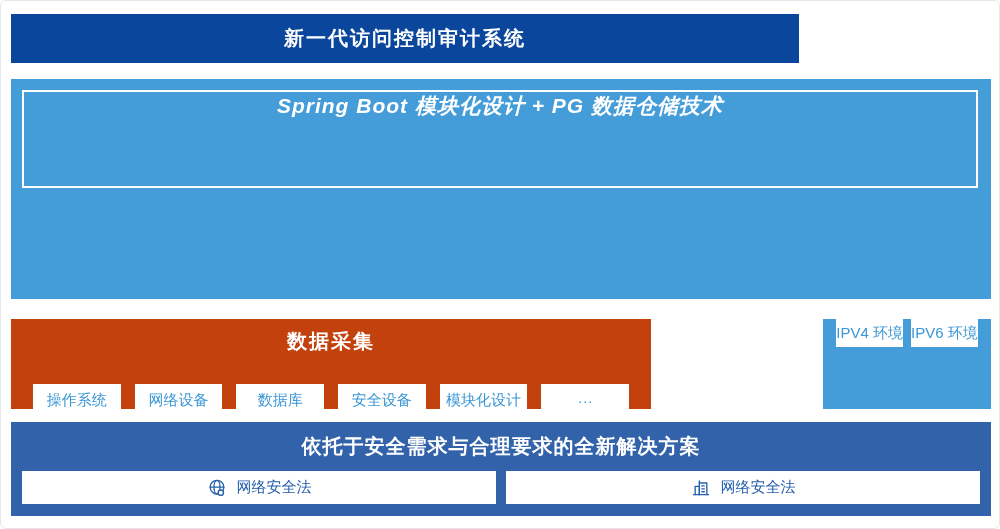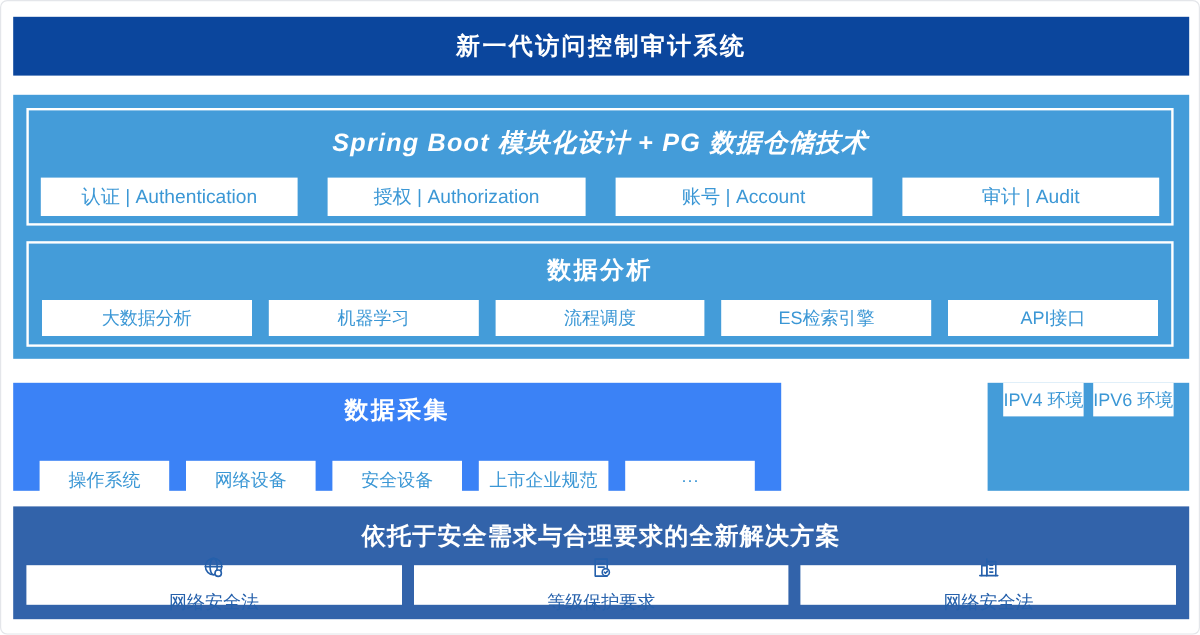--- a/index.html
+++ b/index.html
@@ -13,21 +13,21 @@
     position: absolute; left: 0; top: 0;
     width: 1000px; height: 529px;
     background: #ffffff;
     border: 1px solid #e4e6ea;
     border-radius: 6px;
   }
 
   
   .banner {
     position: absolute; left: 10px; top: 13px;
-    width: 980px; height: 49px;
+    width: 788px; height: 49px;
     background: #0b469d;
     display: flex; align-items: center; justify-content: center;
   }
   .banner .title {
     color: #ffffff; font-size: 20px; font-weight: bold; letter-spacing: 2px;
   }
 
   
   .platform {
     position: absolute; left: 10px; top: 78px;
@@ -35,21 +35,21 @@
     background: #449cd9;
   }
   .inner-box {
     position: absolute; left: 11px; width: 956px;
     border: 2px solid #ffffff;
   }
   .tech-box { top: 11px; height: 98px; }
   .analysis-box { top: 122px; height: 88px; }
 
   .tech-title {
-    margin-top: 13px; text-align: center;
+    text-align: center;
     color: #ffffff; font-size: 21px; font-weight: bold; font-style: italic;
     letter-spacing: 1px;
   }
   .sec-title {
     text-align: center; color: #ffffff; font-size: 20px; font-weight: bold;
     letter-spacing: 2px;
   }
   .analysis-box .sec-title { margin-top: 9px; }
 
   .row { display: flex; }
@@ -61,21 +61,21 @@
     display: flex; align-items: center; justify-content: center;
     color: #3b97d5; font-size: 16px;
   }
   .tech-row .wbox { height: 32px; }
   .analysis-row .wbox { height: 30px; font-size: 15px; }
 
   
   .collection {
     position: absolute; left: 10px; top: 318px;
     width: 640px; height: 90px;
-    background: #3b82f6;
+    background: #c2410c;
   }
   .collection .sec-title { margin-top: 9px; }
   .collection-row { margin-top: 29px; padding: 0 22px; gap: 14px; }
   .collection-row .wbox { height: 32px; font-size: 15px; }
 
   
   .env-panel {
     position: absolute; left: 822px; top: 318px;
     width: 168px; height: 90px;
     background: #449cd9;
@@ -87,66 +87,51 @@
   
   .solution {
     position: absolute; left: 10px; top: 421px;
     width: 980px; height: 94px;
     background: #3263aa;
   }
   .solution .sec-title { margin-top: 11px; letter-spacing: 1px; }
   .solution-row { margin-top: 11px; padding: 0 11px; gap: 10px; }
   .solution-row .wbox {
     height: 33px; gap: 10px;
-    color: #2560ab; font-size: 15px; flex-direction: column;
+    color: #2560ab; font-size: 15px;
   }
   .icon { width: 20px; height: 20px; display: inline-flex; }
   .icon svg { width: 20px; height: 20px; }
 </style>
 </head>
 <body>
 
 <div class="canvas">
 
   <div class="banner">
     <div class="title">新一代访问控制审计系统</div>
   </div>
 
   <div class="platform">
 
     <div class="inner-box tech-box">
       <div class="tech-title">Spring Boot 模块化设计 + PG 数据仓储技术</div>
-      <div class="row tech-row">
-        <div class="wbox">认证 | Authentication</div>
-        <div class="wbox">授权 | Authorization</div>
-        <div class="wbox">账号 | Account</div>
-        <div class="wbox">审计 | Audit</div>
-      </div>
     </div>
 
-    <div class="inner-box analysis-box">
-      <div class="sec-title">数据分析</div>
-      <div class="row analysis-row">
-        <div class="wbox">大数据分析</div>
-        <div class="wbox">机器学习</div>
-        <div class="wbox">流程调度</div>
-        <div class="wbox">ES检索引擎</div>
-        <div class="wbox">API接口</div>
-      </div>
-    </div>
 
   </div>
 
   <div class="collection">
     <div class="sec-title">数据采集</div>
     <div class="row collection-row">
       <div class="wbox">操作系统</div>
       <div class="wbox">网络设备</div>
+      <div class="wbox">数据库</div>
       <div class="wbox">安全设备</div>
-      <div class="wbox">上市企业规范</div>
+      <div class="wbox">模块化设计</div>
       <div class="wbox">···</div>
     </div>
   </div>
 
   <div class="env-panel">
     <div class="wbox">IPV4 环境</div>
     <div class="wbox">IPV6 环境</div>
   </div>
 
   <div class="solution">
@@ -158,31 +143,20 @@
           <svg viewBox="0 0 24 24" fill="none" stroke="#2560ab" stroke-width="1.6" stroke-linecap="round">
             <circle cx="12" cy="11" r="8.2"></circle>
             <ellipse cx="12" cy="11" rx="3.6" ry="8.2"></ellipse>
             <path d="M3.8 11 H20.2"></path>
             <circle cx="16.6" cy="17.6" r="3.2" fill="#ffffff"></circle>
           </svg>
         </span>
         <span>网络安全法</span>
       </div>
 
-      <div class="wbox">
-        <span class="icon">
-          <svg viewBox="0 0 24 24" fill="none" stroke="#2560ab" stroke-width="1.6" stroke-linecap="round" stroke-linejoin="round">
-            <path d="M6 3.5 h12 v17 h-12 z"></path>
-            <path d="M9 8 h6 M9 11.5 h6"></path>
-            <circle cx="16.6" cy="16.6" r="3.6" fill="#ffffff"></circle>
-            <path d="M15.2 16.6 l1.1 1.1 2-2.2"></path>
-          </svg>
-        </span>
-        <span>等级保护要求</span>
-      </div>
 
       <div class="wbox">
         <span class="icon">
           <svg viewBox="0 0 24 24" fill="none" stroke="#2560ab" stroke-width="1.6" stroke-linecap="round" stroke-linejoin="round">
             <path d="M3 20 H21"></path>
             <path d="M5 20 V10 h5 v10"></path>
             <path d="M10 20 V6 h9 v14"></path>
             <path d="M10 6 V3.5"></path>
             <path d="M13 9.5 h3 M13 13 h3 M13 16.5 h3"></path>
           </svg>

